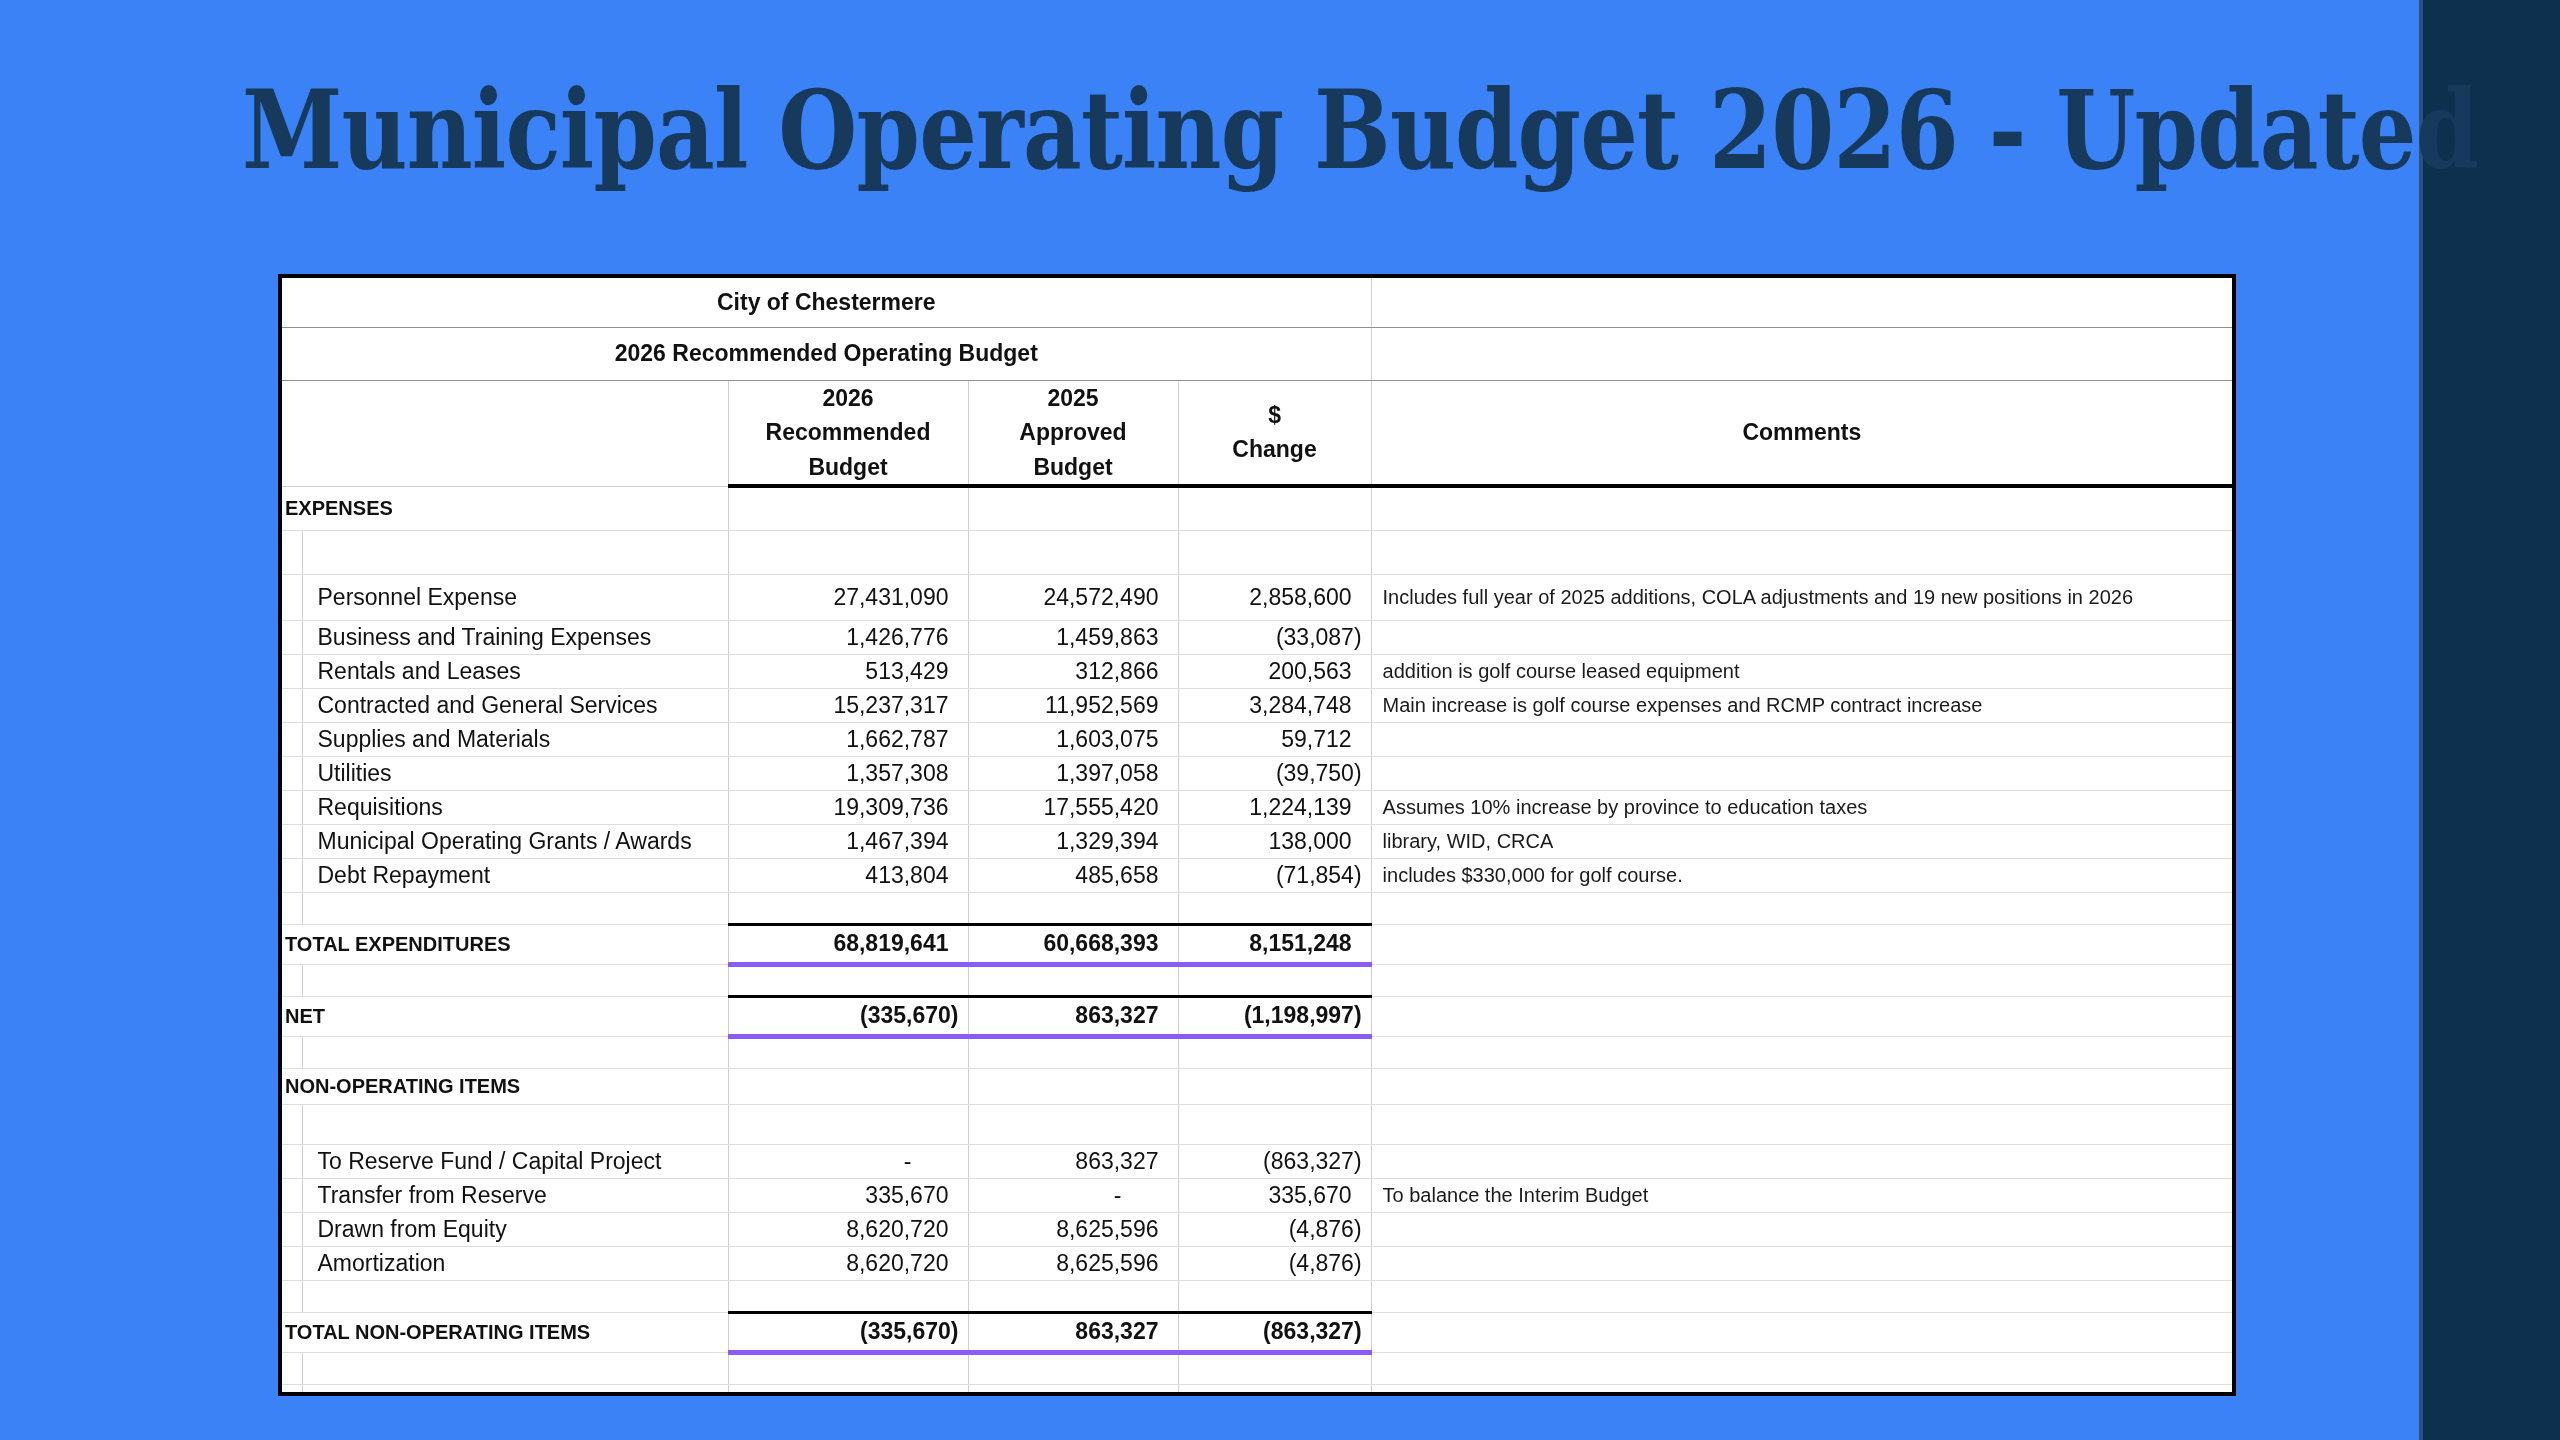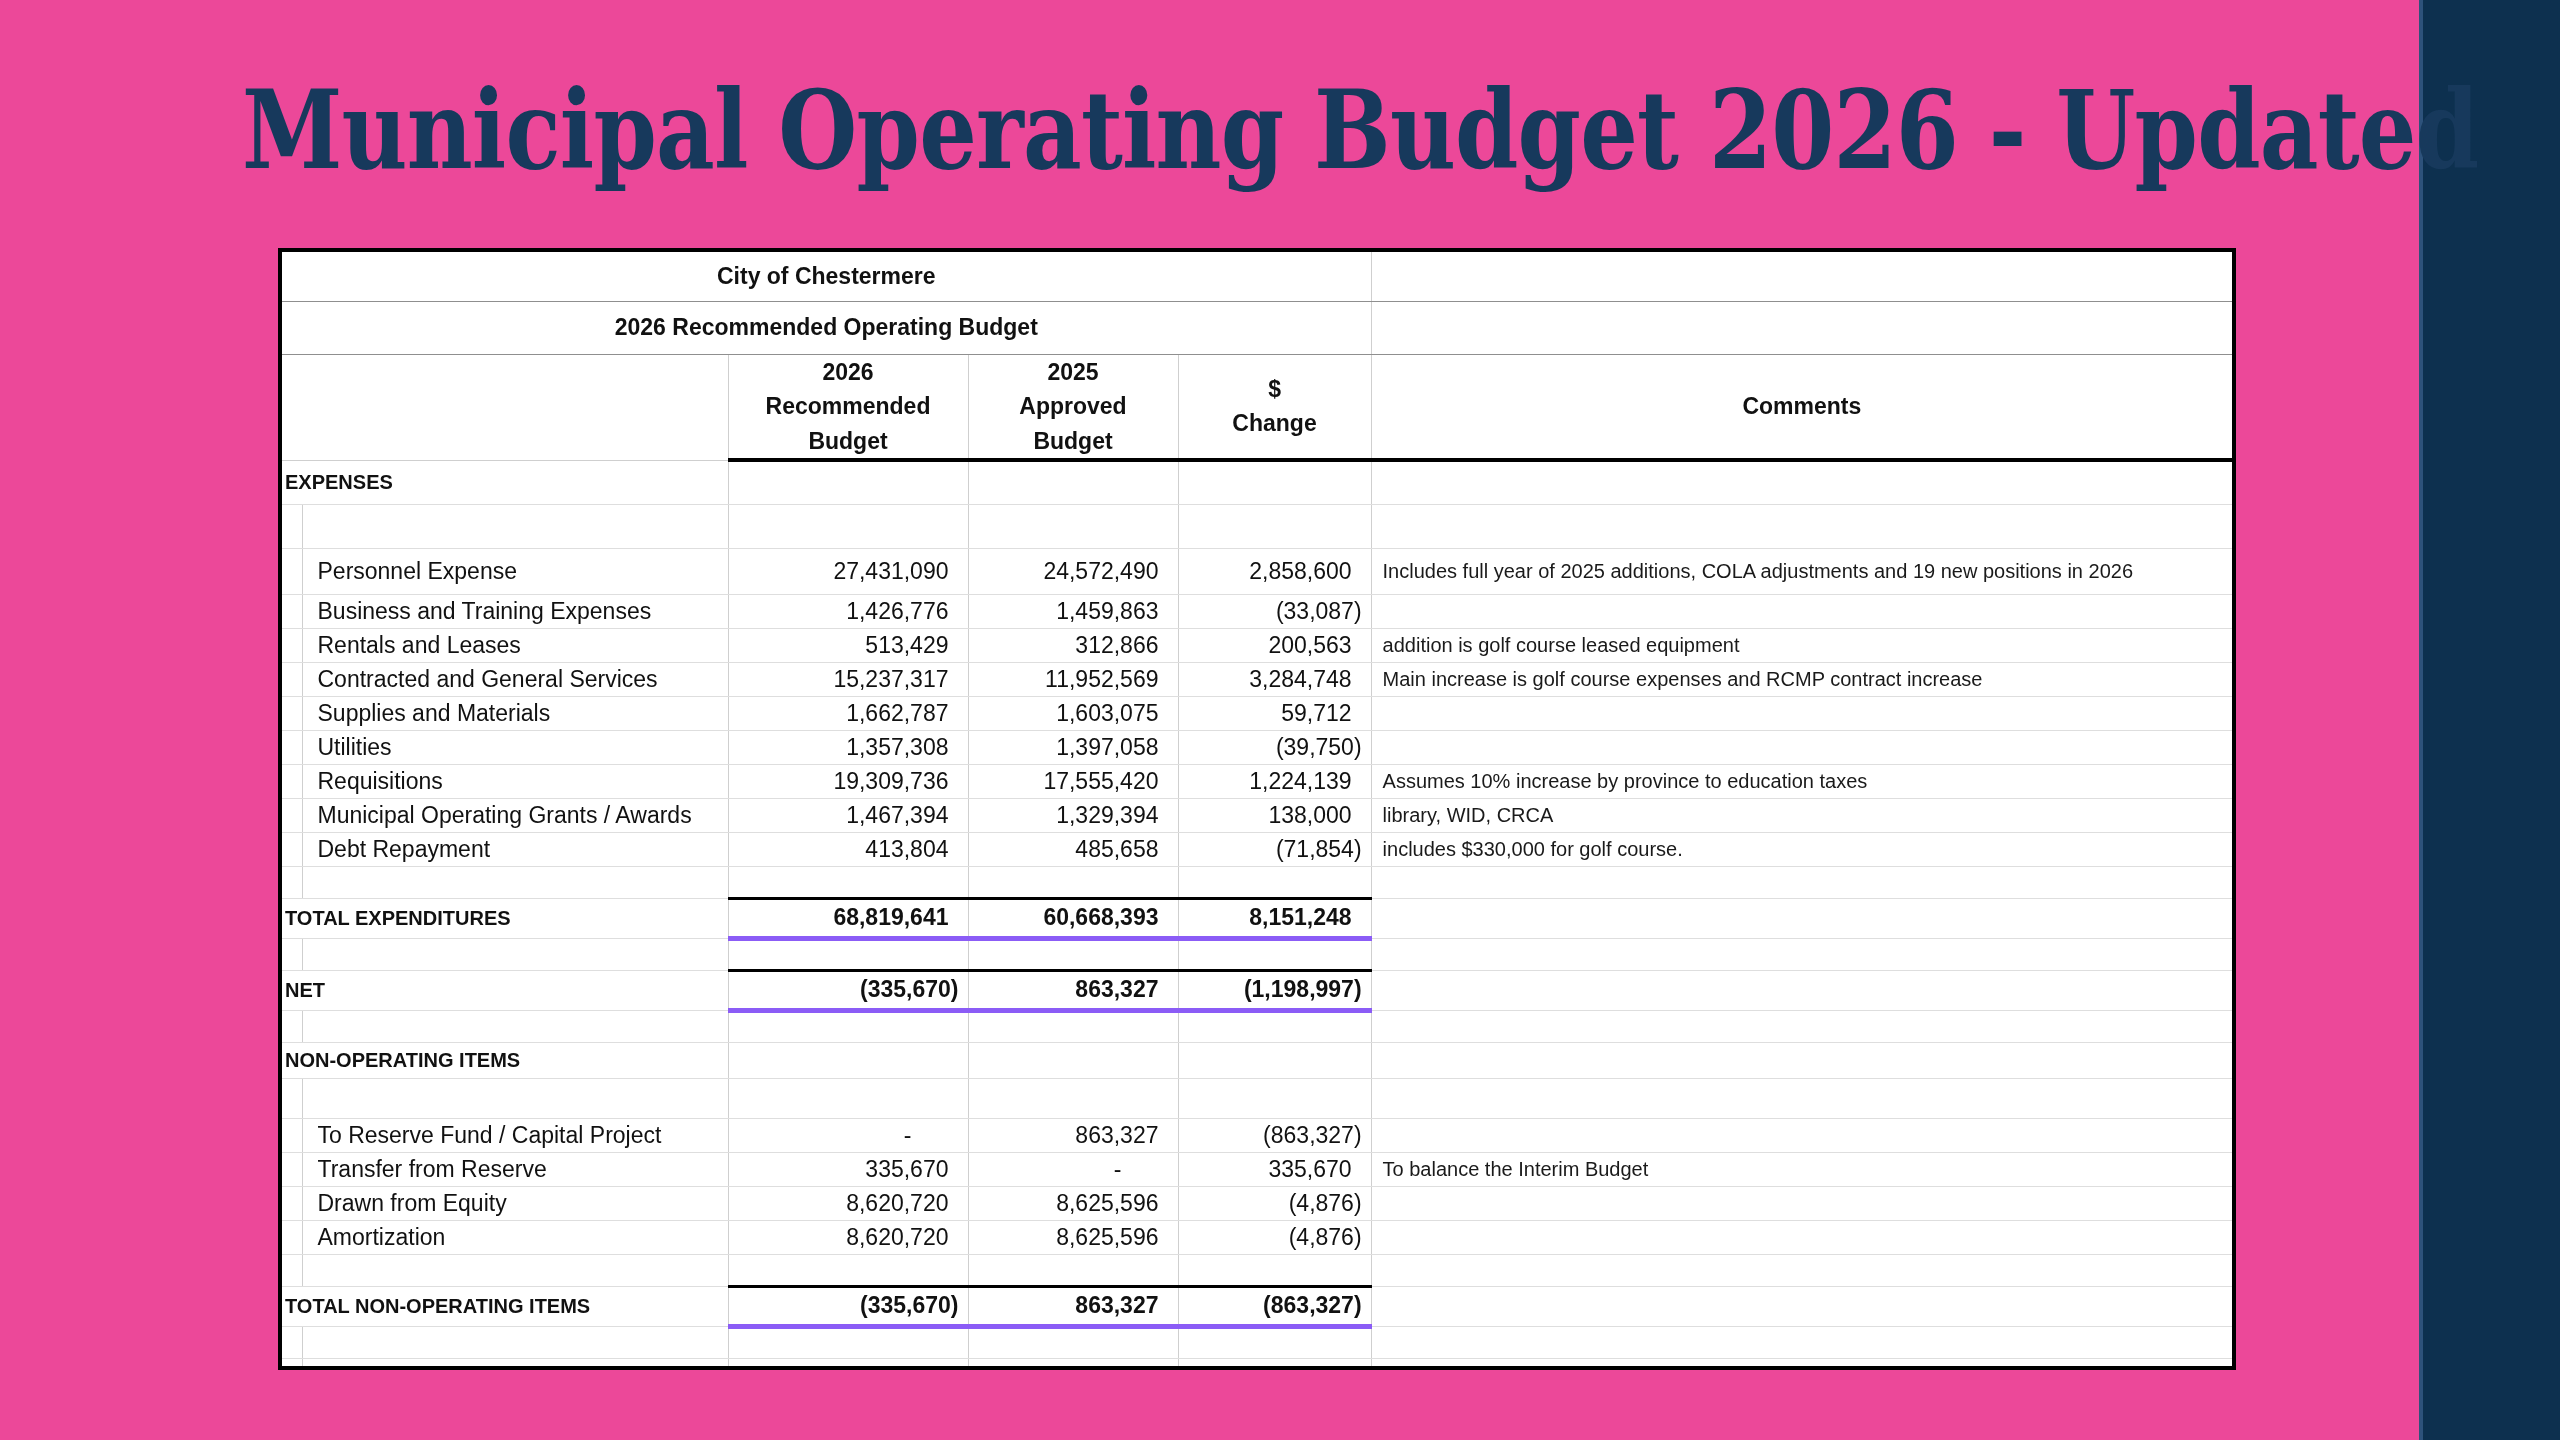--- a/index.html
+++ b/index.html
@@ -1,20 +1,20 @@
 <!DOCTYPE html>
 <html><head>
 <meta charset="utf-8">
 <style>
   html, body { margin: 0; padding: 0; background: #ffffff; }
   .slide {
     position: relative;
     width: 2560px;
     height: 1440px;
-    background: #ec4899;
+    background: #3b82f6;
     overflow: hidden;
     font-family: "Liberation Sans", "DejaVu Sans", sans-serif;
     color: #111111;
   }
 
   
   .accent-bar {
     position: absolute;
     top: 0; right: 0;
     width: 137px; height: 100%;
@@ -35,21 +35,21 @@
     white-space: nowrap;
     transform: scaleX(0.84);
     transform-origin: left top;
     letter-spacing: -1px;
   }
 
   
   .budget-table-wrap {
     position: absolute;
     left: 278px;
-    top: 248px;
+    top: 274px;
   }
   table.budget {
     border-collapse: collapse;
     table-layout: fixed;
     width: 1954px;
     border: 4px solid #000000;
     background: #ffffff;
     font-size: 23px;
   }
   td {

